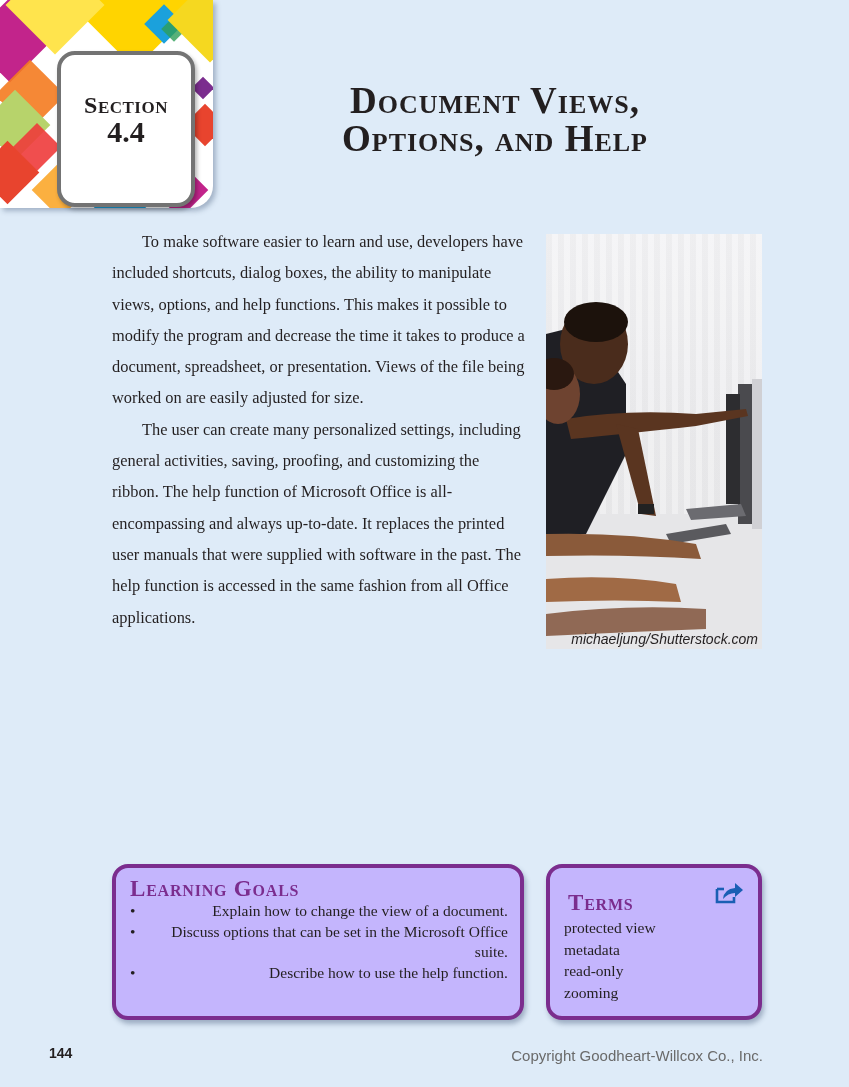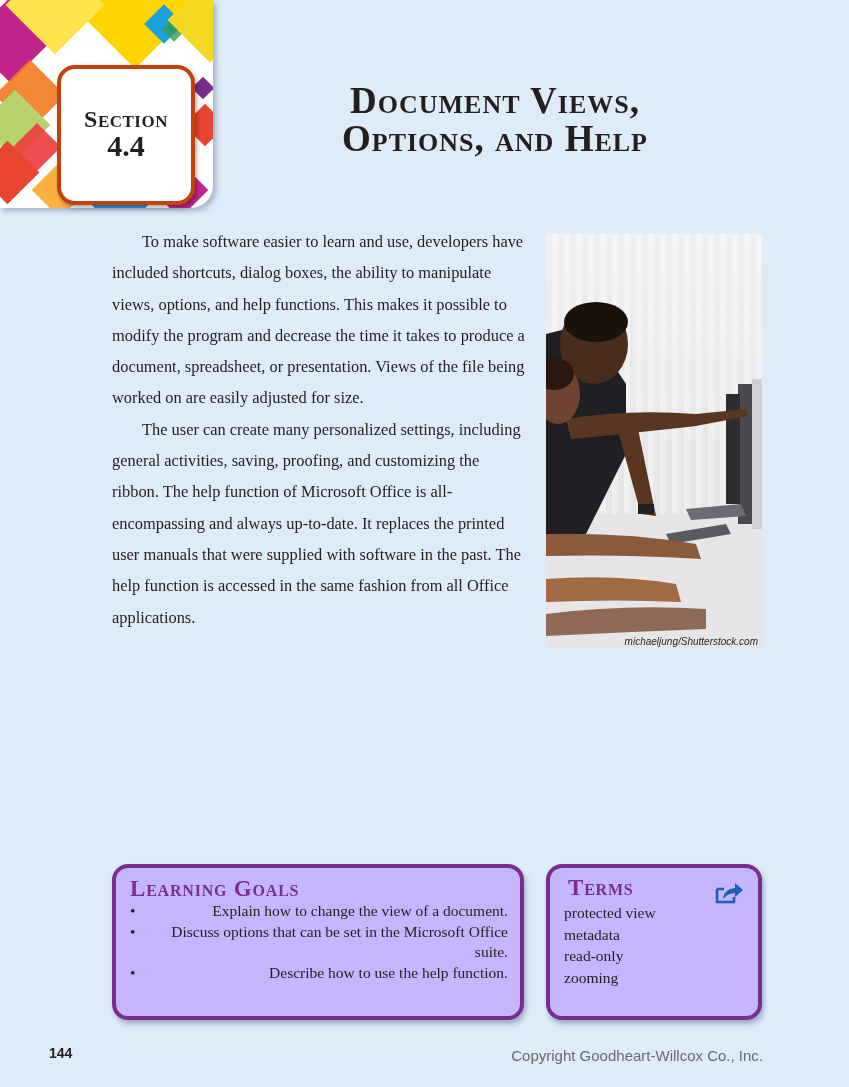--- a/index.html
+++ b/index.html
@@ -15,24 +15,24 @@
   .badge-bg {
     position: absolute; left: 0; top: 0;
     width: 213px; height: 208px;
     border-bottom-right-radius: 22px;
     overflow: hidden;
     background: #ffffff;
     box-shadow: 3px 3px 5px rgba(90,110,140,0.45);
   }
   .sq { position: absolute; transform: rotate(45deg); }
   .badge-card {
-    position: absolute; left: 57px; top: 65px;
-    width: 138px; height: 140px;
+    position: absolute; left: 57px; top: 51px;
+    width: 138px; height: 156px;
     background: #ffffff;
-    border: 4px solid #c2410c;
+    border: 4px solid #737373;
     border-radius: 18px;
     box-sizing: border-box;
     box-shadow: 2px 3px 4px rgba(0,0,0,0.3);
     text-align: center;
   }
   .badge-word {
     margin-top: 38px;
     font-size: 24px; font-weight: bold;
     font-variant: small-caps;
     letter-spacing: 0.5px;
@@ -62,41 +62,41 @@
     background: linear-gradient(180deg,#f3f3f5 0%,#ececee 50%,#e9e9ea 100%);
     overflow: hidden;
   }
   .photo .wall-stripes {
     position: absolute; inset: 0;
     background: repeating-linear-gradient(90deg, rgba(0,0,0,0.02) 0 6px, rgba(255,255,255,0.2) 6px 12px);
   }
   .photo-credit {
     position: absolute; right: 4px; bottom: 2px;
     font-family: "Liberation Sans", sans-serif;
-    font-style: italic; font-size: 10px; color: #231f20;
+    font-style: italic; font-size: 14px; color: #231f20;
   }
   .box {
     position: absolute;
     background: #c4b5fd;
     border: 4px solid #7b2d8e;
     border-radius: 16px;
     box-sizing: border-box;
     box-shadow: 2px 4px 5px rgba(80,100,130,0.45);
   }
   .goals { left: 112px; top: 864px; width: 412px; height: 156px; }
   .terms { left: 546px; top: 864px; width: 216px; height: 156px; }
   .box-title {
     font-size: 23px; font-weight: bold;
     font-variant: small-caps;
     color: #7b2d8e;
     letter-spacing: 0.8px;
     line-height: 24px;
   }
   .goals .box-title { margin: 9px 0 0 14px; }
-  .terms .box-title { margin: 8px 0 0 18px; }
+  .terms .box-title { margin: 23px 0 0 18px; }
   .goals-intro { margin: 0 0 0 13px; font-size: 15.5px; line-height: 20px; }
   .goals ul { list-style: none; margin: 0; padding: 0 0 0 14px; text-align: right; }
   .goals li { position: relative; padding-left: 17px; font-size: 15.5px; line-height: 20.5px; padding-right: 12px; }
   .goals li::before { content: "•"; position: absolute; left: 0; top: 0; }
   .terms-list { margin: 2px 0 0 14px; font-size: 15.5px; line-height: 21.5px; }
   .share-icon { position: absolute; right: 14px; top: 12px; width: 30px; height: 24px; }
   .footer-num {
     position: absolute; left: 49px; top: 1045px;
     font-family: Liberation Sans, sans-serif;
     font-weight: bold; font-size: 14px; color: #231f20;

